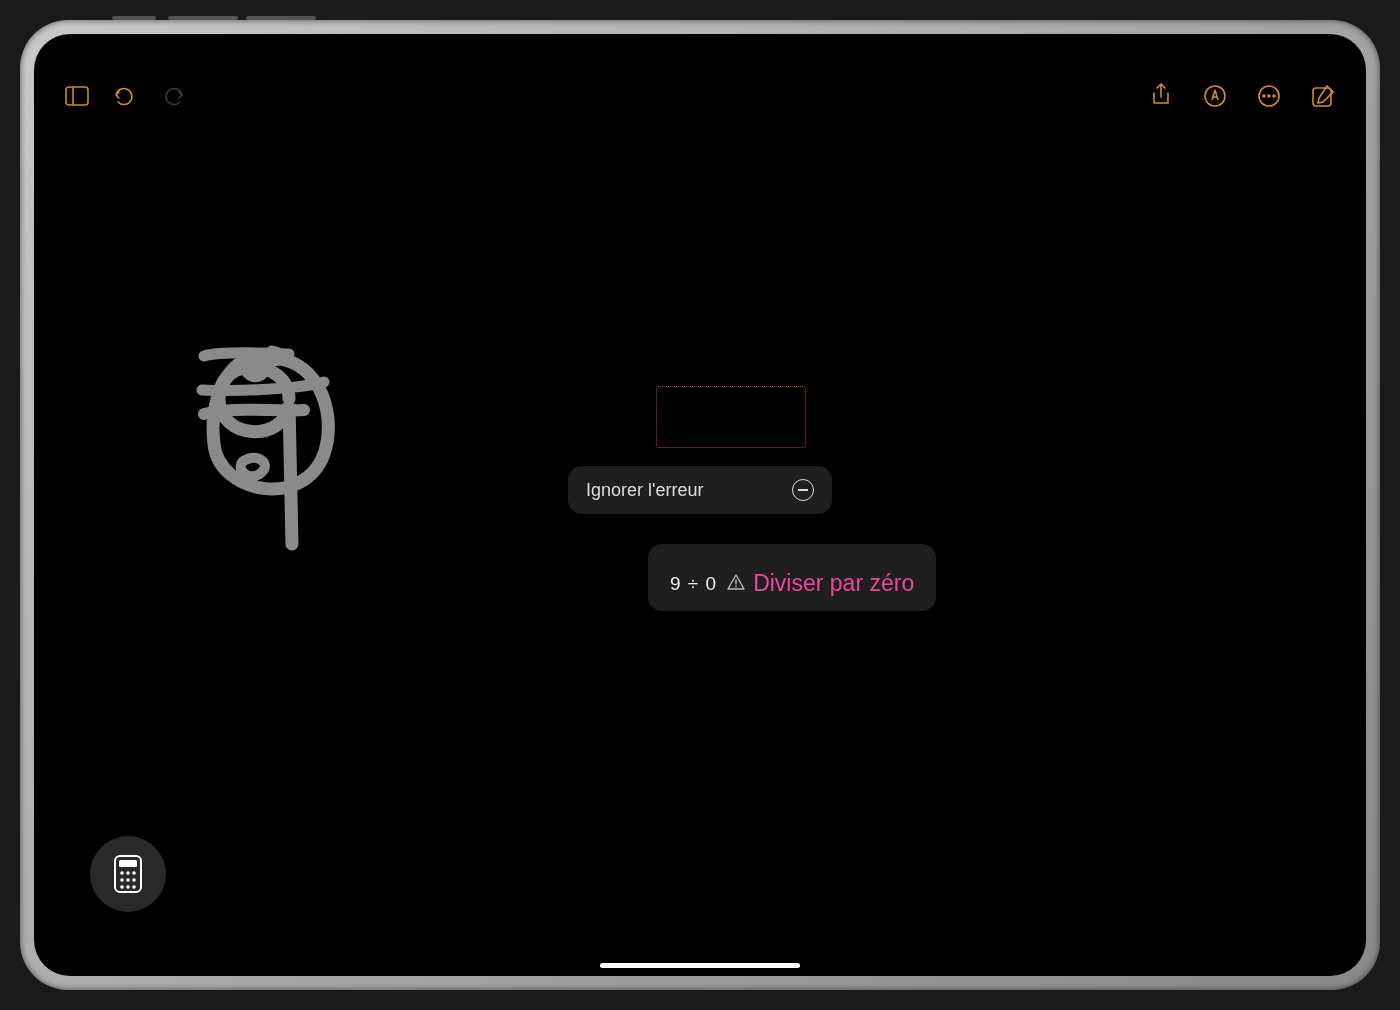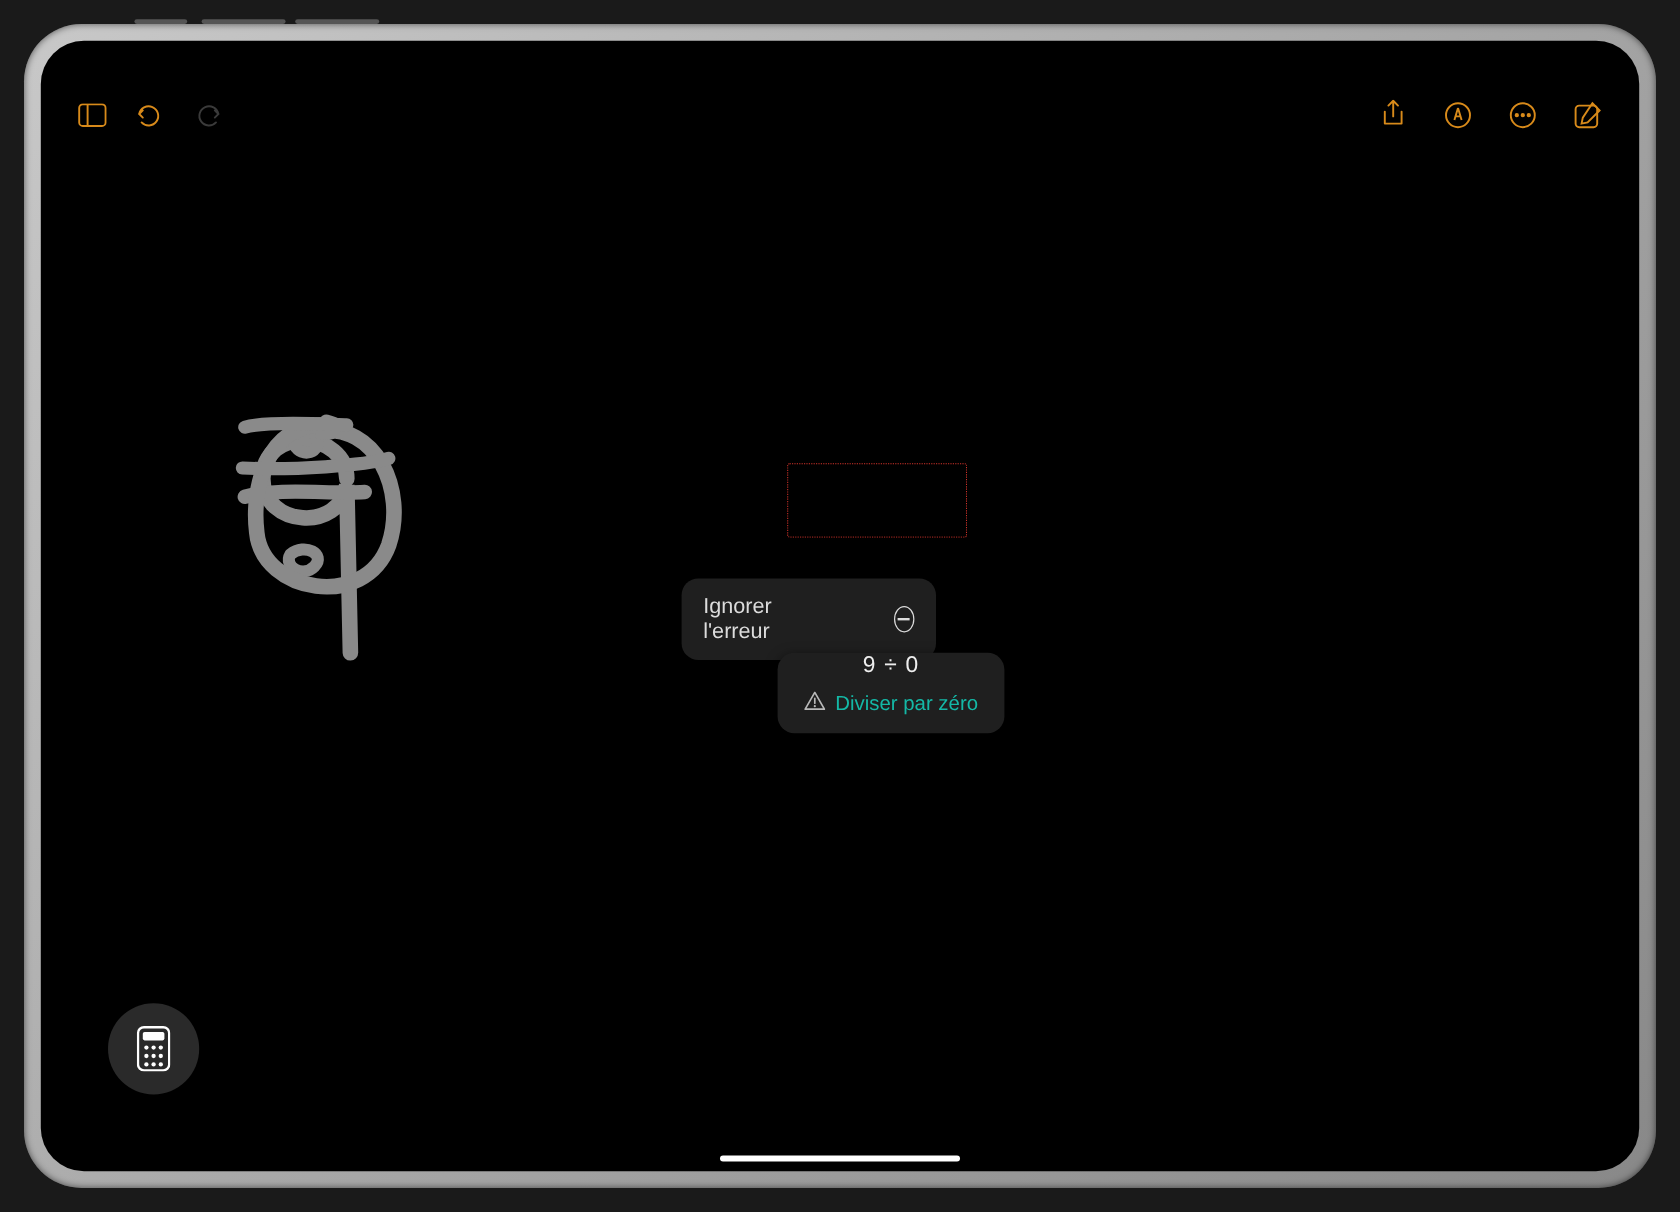--- a/index.html
+++ b/index.html
@@ -151,27 +151,27 @@
     .popover.ignore .dismiss-ico {
       width: 22px; height: 22px;
       border: 1.5px solid #dcdcdc; border-radius: 50%;
       display: flex; align-items: center; justify-content: center;
     }
     .popover.ignore .dismiss-ico::before {
       content: ""; width: 10px; height: 1.5px; background: #dcdcdc;
     }
     
     .popover.detail {
-      flex-direction: column;
-      padding: 0 22px 14px;
+      flex-direction: row;
+      padding: 26px 22px 14px;
       gap: 10px;
       text-align: right;
     }
     .popover.detail .expr { font-size: 19px; color: #eee; letter-spacing: 1px; }
-    .popover.detail .msg { display: flex; align-items: center; gap: 8px; color: #14b8a6; font-size: 17px; }
+    .popover.detail .msg { display: flex; align-items: center; gap: 8px; color: #ec4899; font-size: 23px; }
     .popover.detail .warn {
       font-size: 16px;
     }
     
     
     .calc-btn {
       position: absolute;
       left: 56px; bottom: 64px;
       width: 76px; height: 76px;
       background: #2a2a2a;
@@ -283,21 +283,21 @@
         <span class="glyph eq" style="left:472;top:48">
           <svg width="140" height="60" viewBox="0 0 140 60">
             <path d="M10 12 C30 6 85 10 95 10" stroke="#8a8a8a" stroke-width="11" fill="none" stroke-linecap="round"></path>
             <path d="M8 46 C50 48 110 44 130 38" stroke="#8a8a8a" stroke-width="11" fill="none" stroke-linecap="round"></path>
           </svg>
         </span>
       </div>
 
       <div class="error-box" style="left:622px; top:262px; width:150px; height:62px;"></div>
 
-      <div class="popover ignore" style="left:534px; top:358px; width:212px;">
+      <div class="popover ignore" style="left:534px; top:342px; width:264px;">
         <span>Ignorer l'erreur</span>
         <span class="dismiss-ico"></span>
       </div>
 
       <div class="popover detail" style="left:614px; top:420px;">
         <span class="expr">9 ÷ 0</span>
         <span class="msg">
           <span class="warn">
             <svg width="18" height="16" viewBox="0 0 18 16">
                 <path d="M9 1 L17 15 L1 15 Z" stroke="#b8b8b8" stroke-width="1.4" fill="none" stroke-linejoin="round"></path>

